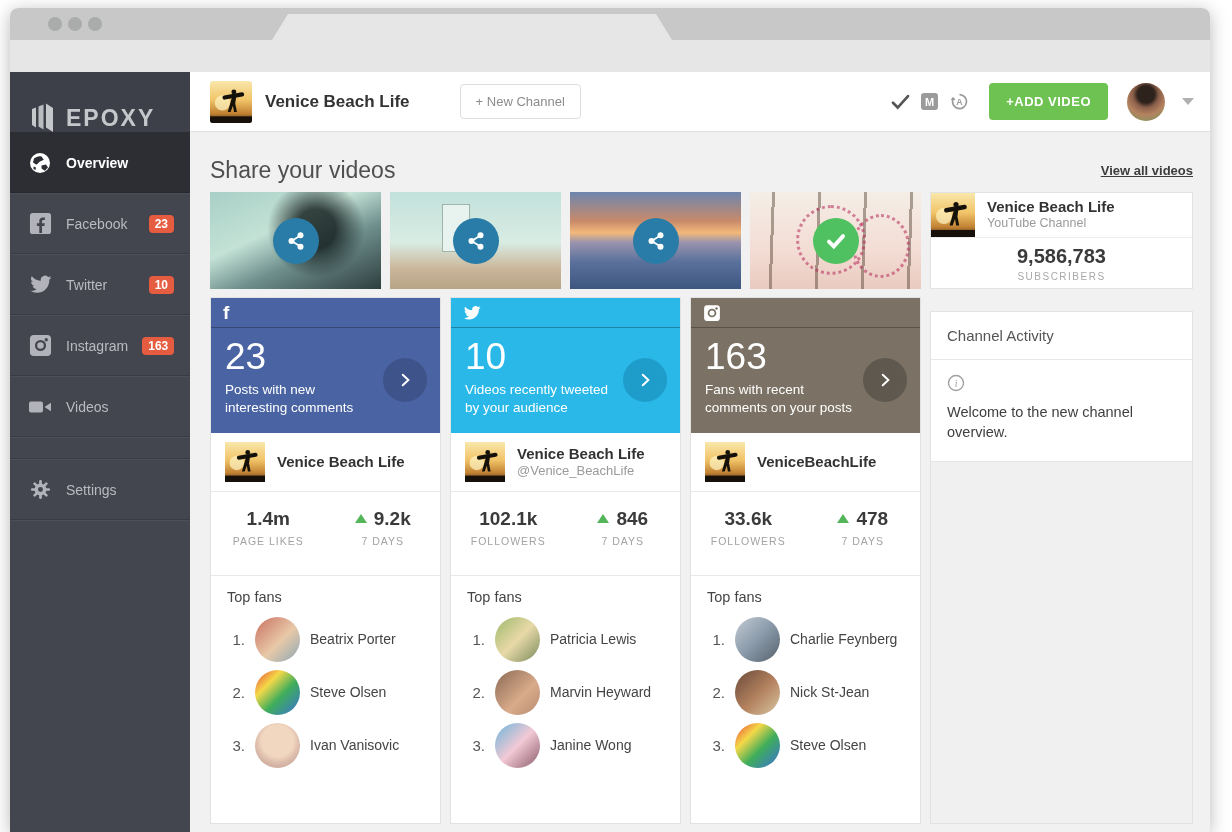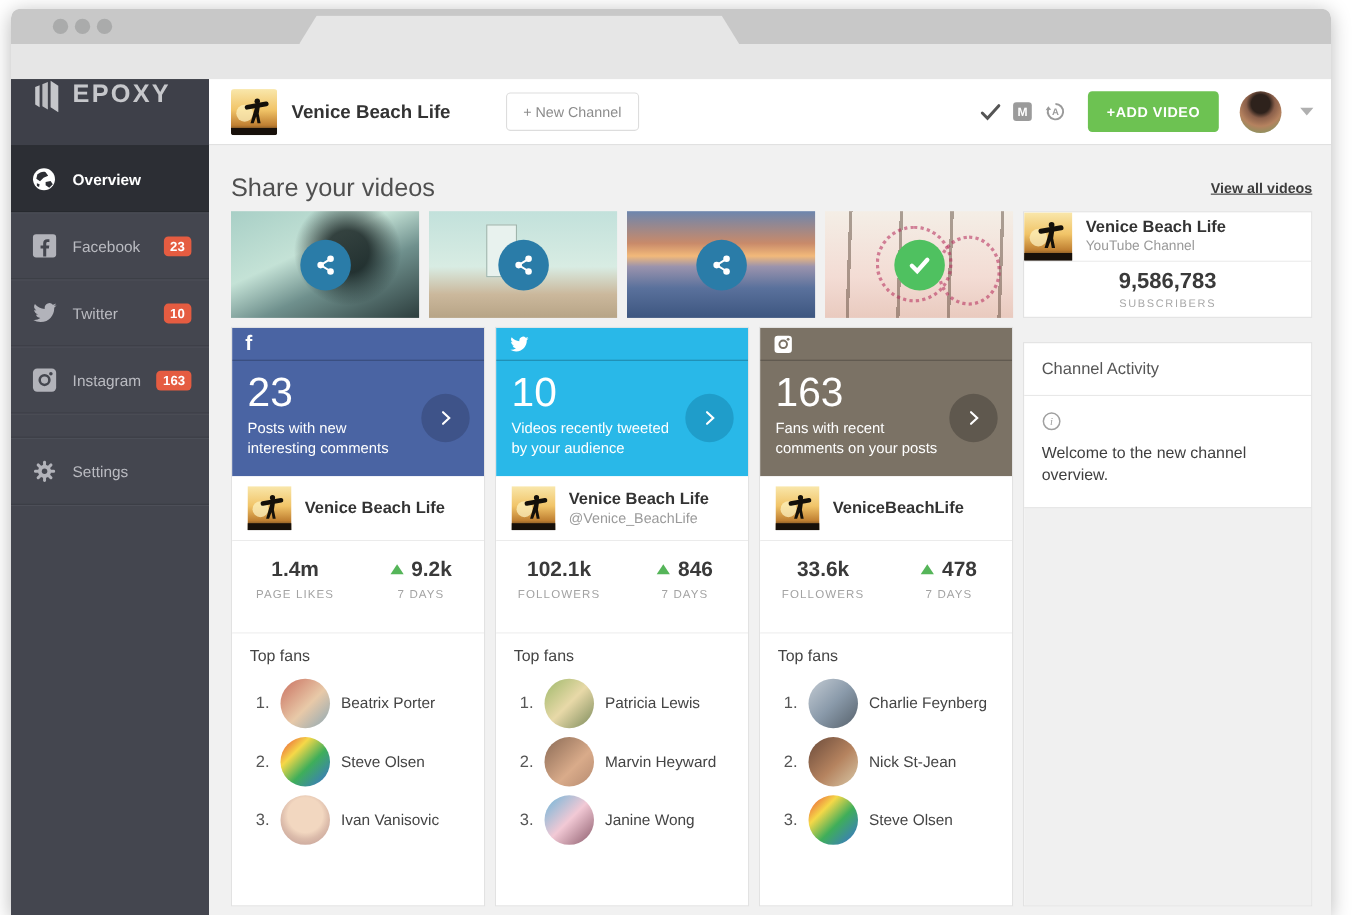--- a/index.html
+++ b/index.html
@@ -9,21 +9,21 @@
   
   .titlebar { height:32px; background:#c8c8c8; position:relative; border-radius:8px 8px 0 0; }
   .dot { position:absolute; top:9px; width:14px; height:14px; border-radius:50%; background:#aaabab; }
   .dot.d1{left:38px} .dot.d2{left:58px} .dot.d3{left:78px}
   .tab { position:absolute; left:262px; top:6px; width:400px; height:26px; background:#e6e6e6;
          clip-path:polygon(16px 0, calc(100% - 16px) 0, 100% 100%, 0 100%); }
   .addressbar { height:32px; background:#e6e6e6; }
   
   .app { display:flex; height:760px; }
   .sidebar { width:180px; background:#44464f; display:flex; flex-direction:column; flex:none; }
-  .side-logo { height:60px; background:#3e4049; display:flex; align-items:flex-start; padding-left:20px; gap:10px; flex:none; }
+  .side-logo { height:60px; background:#3e4049; display:flex; align-items:flex-end; padding-left:20px; gap:10px; flex:none; }
   .side-logo .brand { color:#c6c7cb; font-size:23px; letter-spacing:2px; font-weight:bold; }
   .side-item { height:61px; display:flex; align-items:center; padding:0 16px 0 18px; gap:14px;
                border-bottom:1px solid #3a3c44; border-top:1px solid #4d4f58; color:#babbc1; font-size:14px; cursor:pointer; }
   .side-item:first-child{border-top:none}
   .side-item.active { background:#2c2e34; color:#fff; font-weight:bold; border-top-color:#2c2e34; border-bottom-color:#26282d; }
   .side-item .ico { width:24px; height:24px; flex:none; display:flex; align-items:center; justify-content:center; }
   .badge { margin-left:auto; background:#e55c41; color:#fff; font-size:12px; font-weight:bold;
            padding:3px 6px; border-radius:4px; line-height:1; }
   .side-spacer { height:22px; border-bottom:1px solid #3a3c44; border-top:1px solid #4d4f58; }
   .side-fill { flex:1; border-top:1px solid #4d4f58; }
@@ -217,20 +217,29 @@
           <svg width="23" height="23" viewBox="0 0 24 24">
             <rect x="1" y="1" width="22" height="22" rx="4" fill="#b2b3ba"></rect>
             <circle cx="12" cy="12" r="4.6" fill="none" stroke="#44464f" stroke-width="2.4"></circle>
             <circle cx="18" cy="6" r="1.7" fill="#44464f"></circle>
           </svg>
         </span>
         <span>Instagram</span>
         <span class="badge">163</span>
       </div>
 
+      <div class="side-item">
+        <span class="ico">
+          <svg width="24" height="24" viewBox="0 0 24 24" fill="#b2b3ba">
+            <rect x="1" y="6.5" width="14" height="11" rx="2"></rect>
+              <path d="M16.5 12l6.5-4.2v8.4z"></path>
+          </svg>
+        </span>
+        <span>Videos</span>
+      </div>
 
       <div class="side-spacer"></div>
 
       <div class="side-item">
         <span class="ico">
           <svg width="23" height="23" viewBox="0 0 24 24">
             <g fill="#b2b3ba">
               <rect x="10.6" y="2" width="2.8" height="20" rx="1.3"></rect>
               <rect x="10.6" y="2" width="2.8" height="20" rx="1.3" transform="rotate(45 12 12)"></rect>
               <rect x="10.6" y="2" width="2.8" height="20" rx="1.3" transform="rotate(90 12 12)"></rect>

